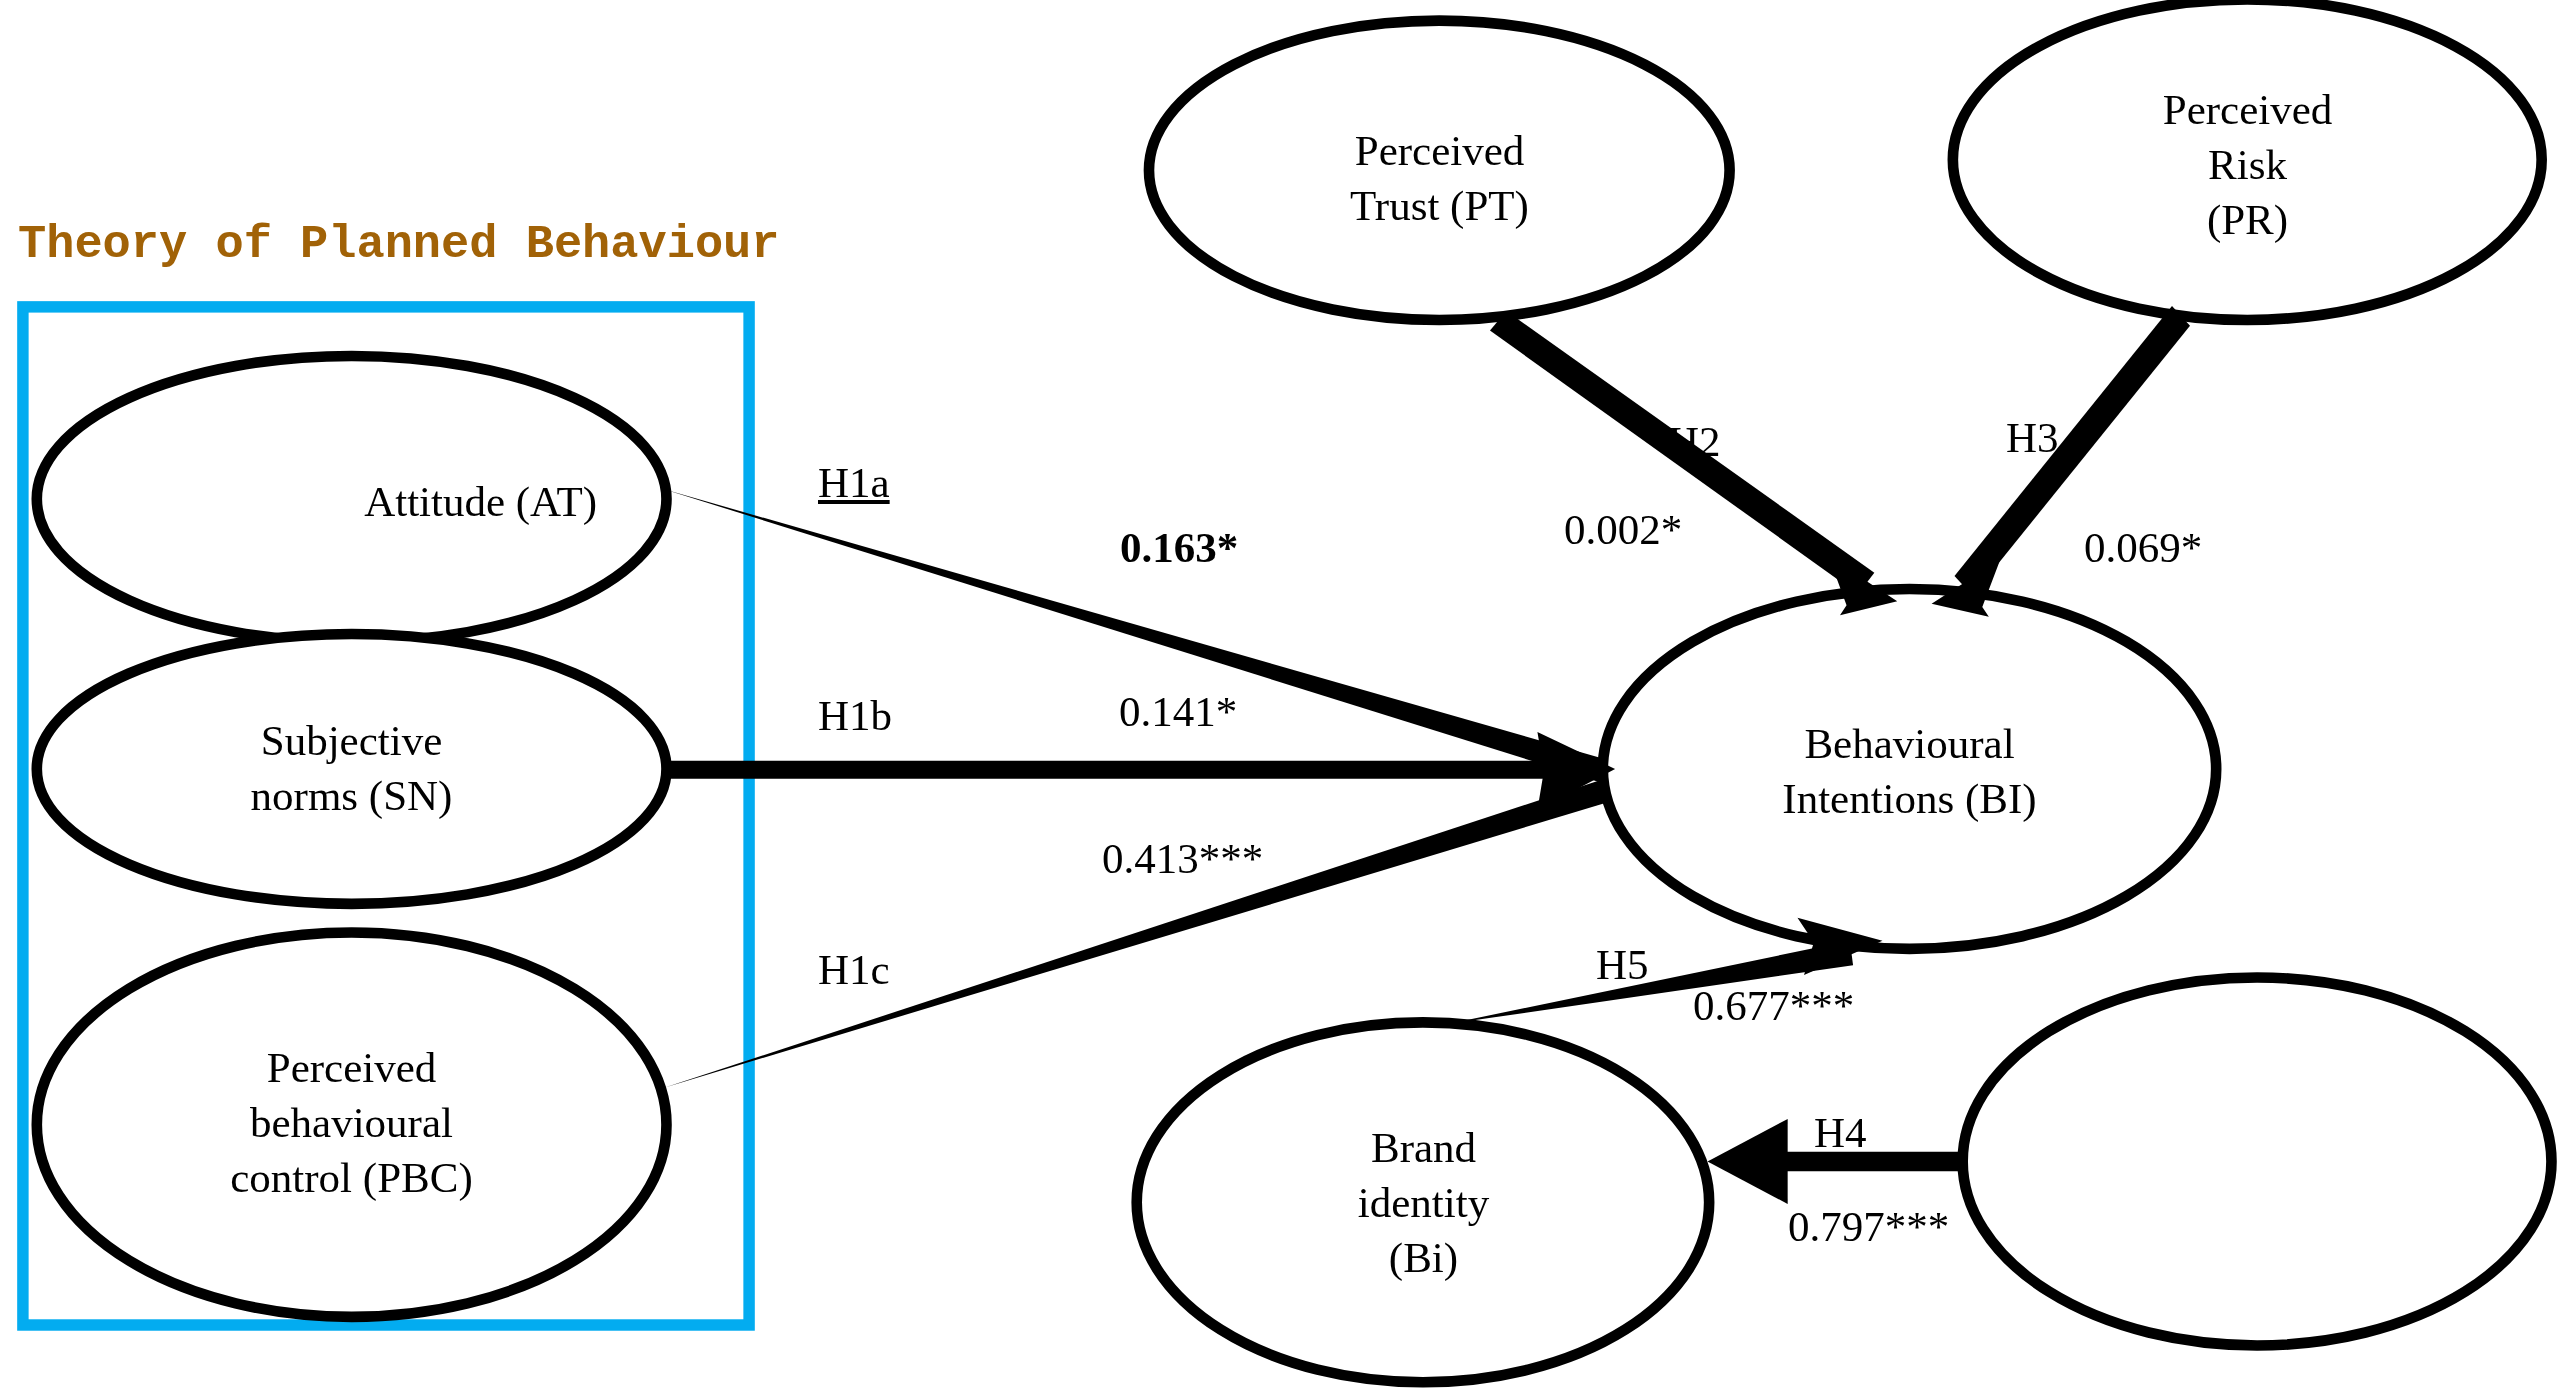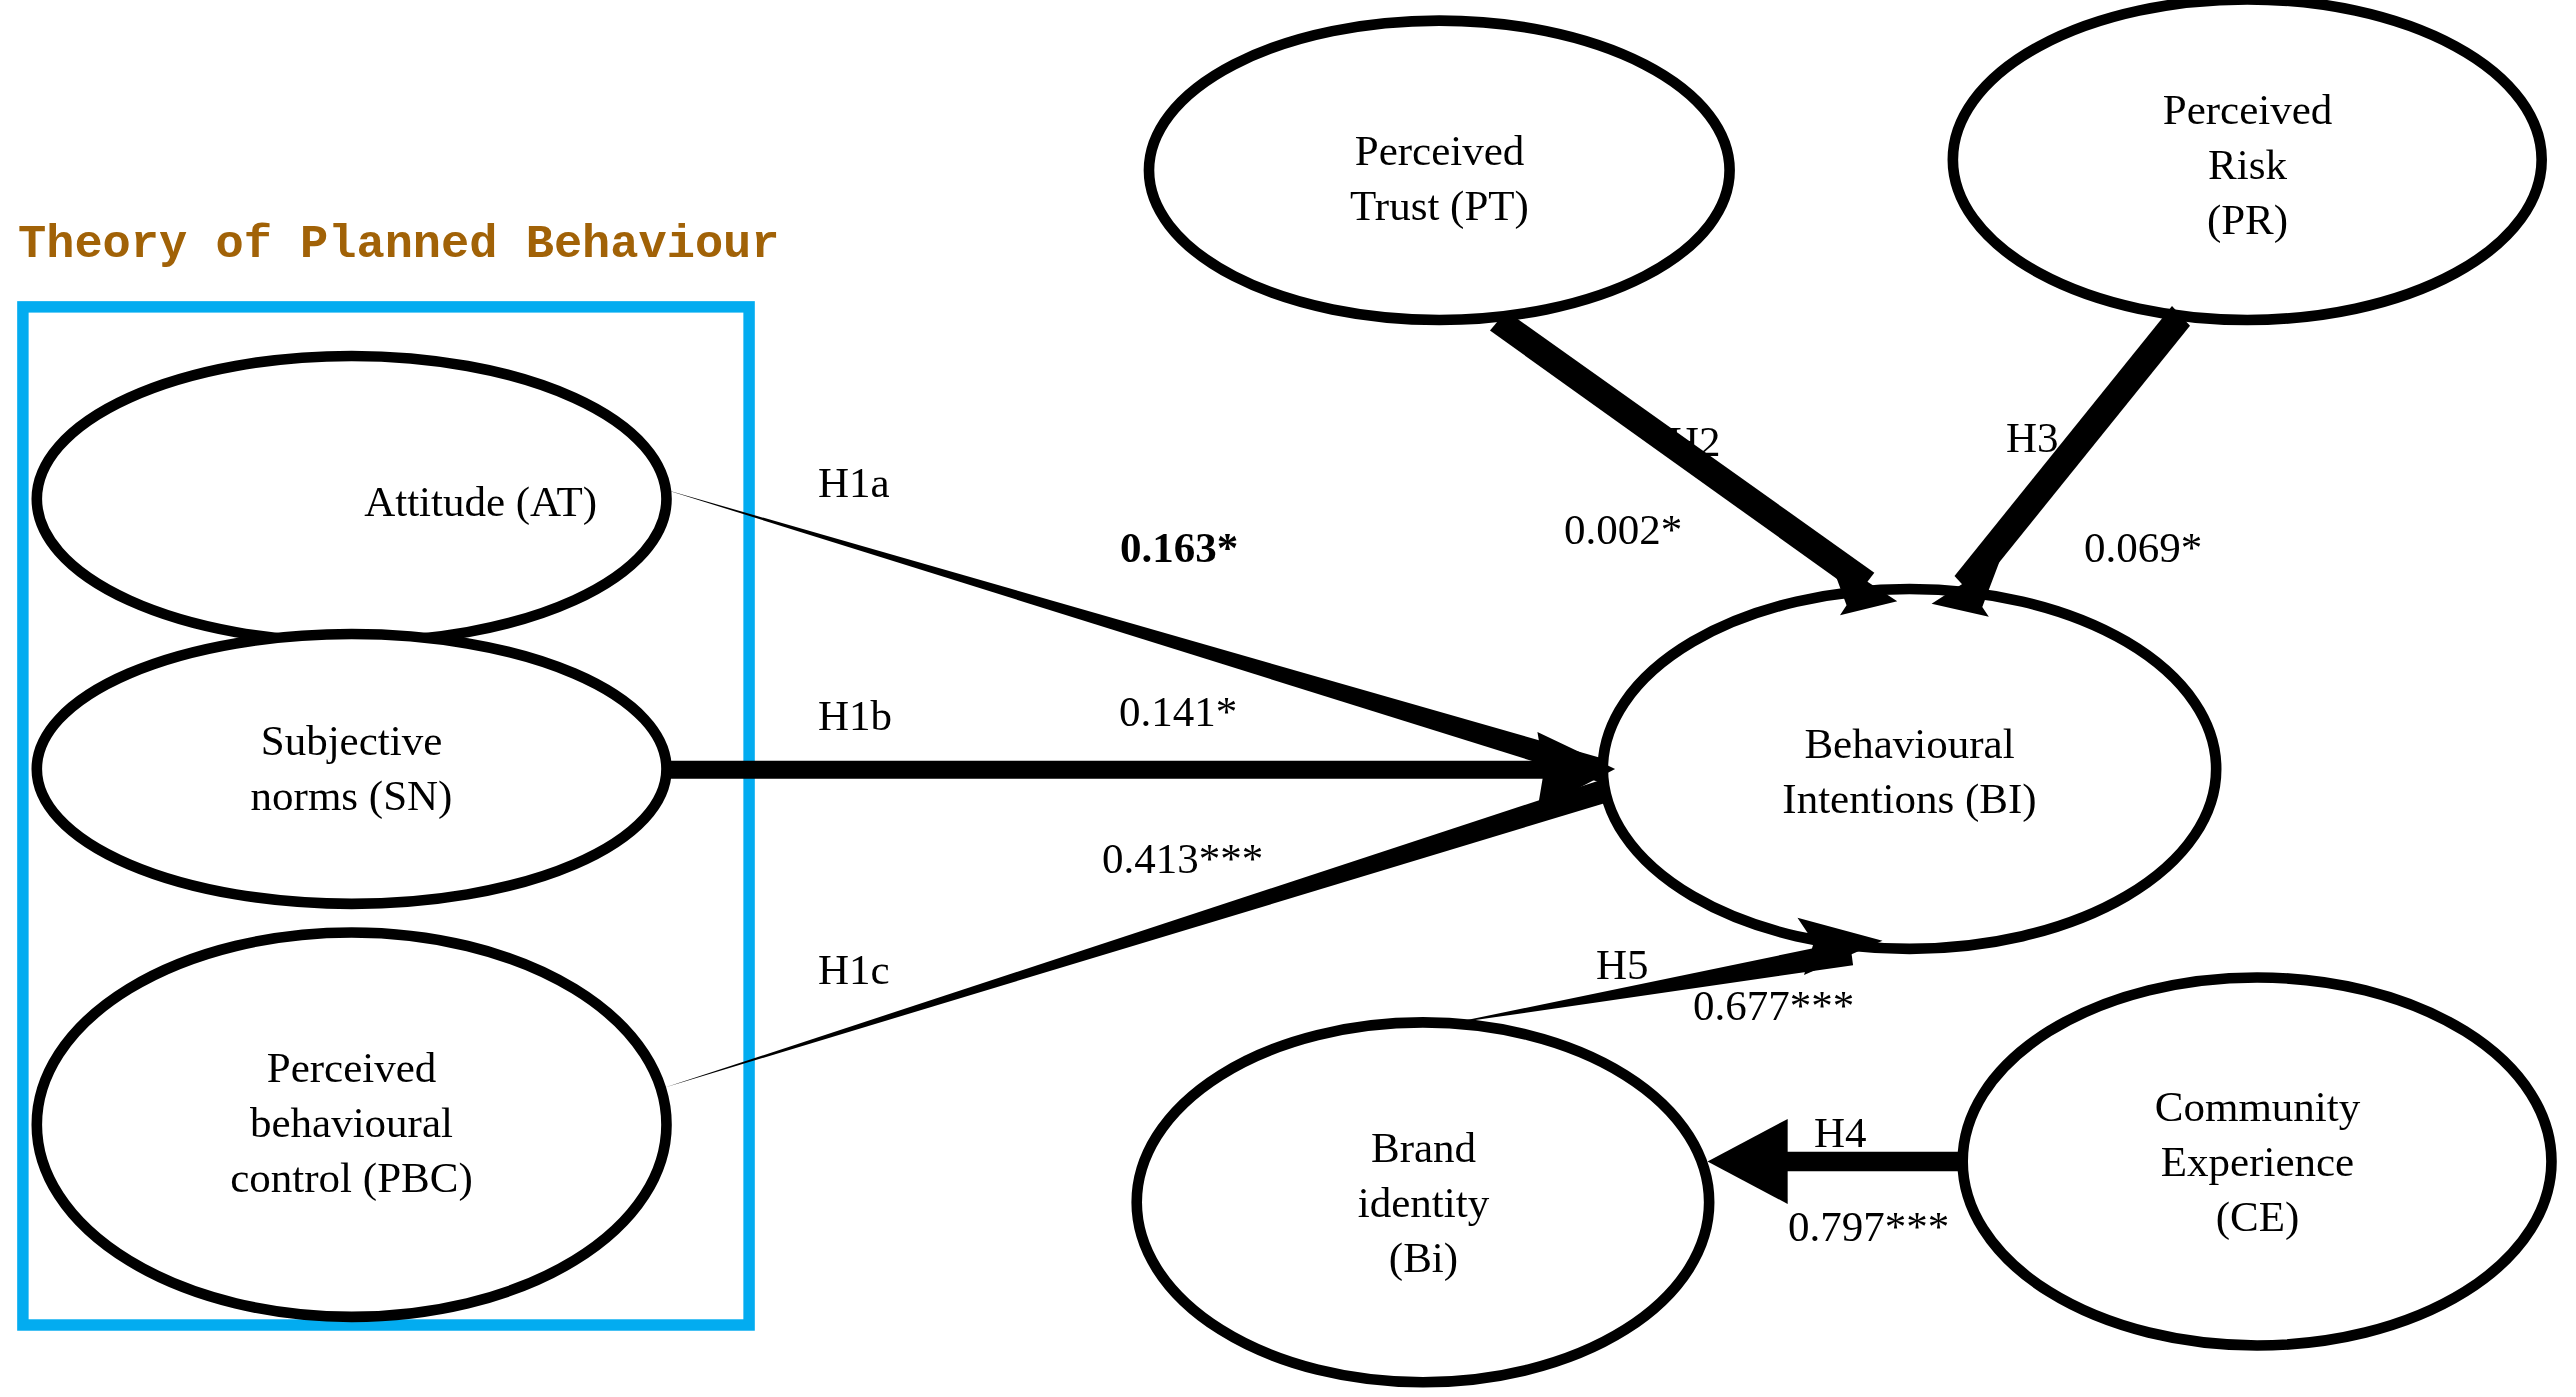--- a/index.html
+++ b/index.html
@@ -100,25 +100,22 @@
 Risk
 (PR)</div>
 
   <div class="node-label" style="left:1664px; top:716px; width:491px;">Behavioural
 Intentions (BI)</div>
 
   <div class="node-label" style="left:1178px; top:1120px; width:491px;">Brand
 identity
 (Bi)</div>
 
-  <div class="node-label" style="left:2012px; top:1079px; width:491px;">Community
-Experience
-(CE)</div>
 
-  <div class="edge-label" style="left:818px; top:458px;">H1a</div>
+  <div class="edge-label" style="left:818px; top:458px;text-decoration:underline;">H1a</div>
   <div class="edge-label" style="left:1120px; top:523px;font-weight:bold;">0.163*</div>
 
   <div class="edge-label" style="left:818px; top:691px;">H1b</div>
   <div class="edge-label" style="left:1119px; top:687px;">0.141*</div>
 
   <div class="edge-label" style="left:818px; top:945px;">H1c</div>
   <div class="edge-label" style="left:1102px; top:834px;">0.413***</div>
 
   <div class="edge-label" style="left:1668px; top:417px;">H2</div>
   <div class="edge-label" style="left:1564px; top:505px;">0.002*</div>

